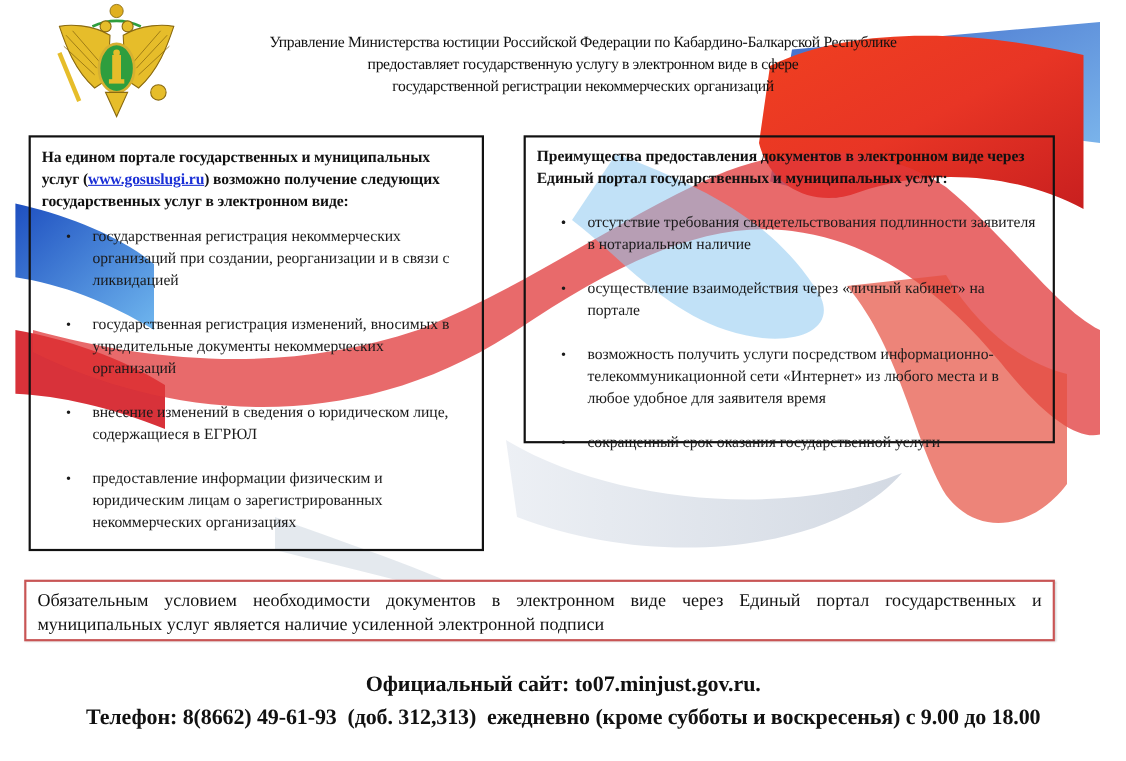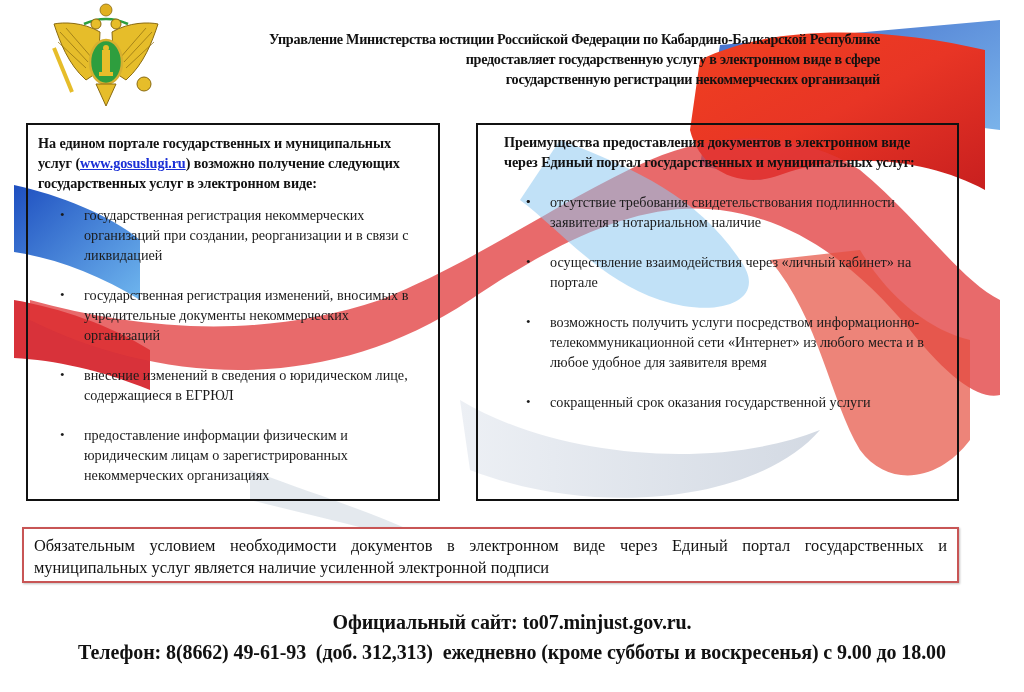--- a/index.html
+++ b/index.html
@@ -6,30 +6,30 @@
   body {
     width: 1024px; height: 692px; position: relative; overflow: hidden;
     background: #ffffff;
     font-family: "Liberation Serif", "DejaVu Serif", serif;
     color: #111;
   }
   .bg { position: absolute; inset: 0; z-index: 0; pointer-events: none; }
   .emblem { position: absolute; left: 48px; top: 2px; width: 116px; height: 106px; z-index: 2; }
   .header {
     position: absolute; left: 180px; top: 29px; width: 700px; z-index: 2;
-    text-align: right; font-weight: bold; font-size: 14.2px; line-height: 20px;
+    text-align: center; font-weight: normal; font-size: 14.2px; line-height: 20px;
     letter-spacing: -0.3px;
   }
   .header div { white-space: nowrap; }
   .box {
     position: absolute; z-index: 2; border: 2.5px solid #111; box-sizing: border-box;
     background: transparent;
   }
   .box-left { left: 26px; top: 123px; width: 414px; height: 378px; padding: 8px 12px 0 10px; }
-  .box-right { left: 476px; top: 123px; width: 483px; height: 378px; padding: 7px 12px 0 26px; }
+  .box-right { left: 476px; top: 123px; width: 483px; height: 280px; padding: 7px 12px 0 10px; }
   .box-title { font-weight: bold; font-size: 14.2px; line-height: 20px; letter-spacing: -0.1px; }
   .box-title a { color: #1a2fd6; text-decoration: underline; }
   ul.items { list-style: none; margin: 0; padding: 0; }
   ul.items li {
     position: relative; padding-left: 46px; font-size: 14.2px; line-height: 20px;
     margin-bottom: 20px; color: #1a1a1a;
   }
   .box-left ul.items { margin-top: 12px; }
   .box-right ul.items { margin-top: 14px; }
   .bullet { position: absolute; left: 22px; top: 0; font-size: 13px; }
@@ -109,21 +109,21 @@
 
   <path d="M48 82 L58 104 L68 82 Z" fill="#e6bd2a" stroke="#8a6a10"></path>
 
   <line x1="6" y1="46" x2="24" y2="90" stroke="#e6bd2a" stroke-width="4"></line>
   <circle cx="96" cy="82" r="7" fill="#e6bd2a" stroke="#8a6a10"></circle>
 </svg>
 
 <div class="header">
   <div>Управление Министерства юстиции Российской Федерации по Кабардино-Балкарской Республике</div>
   <div>предоставляет государственную услугу в электронном виде в сфере</div>
-  <div>государственную регистрации некоммерческих организаций</div>
+  <div>государственной регистрации некоммерческих организаций</div>
 </div>
 
 <div class="box box-left">
   <div class="box-title"><span>На едином портале государственных и муниципальных услуг (</span><a href="#">www.gosuslugi.ru</a><span>) возможно получение следующих государственных услуг в электронном виде:</span></div>
   <ul class="items">
     <li><span class="bullet">•</span><span>государственная регистрация некоммерческих организаций при создании, реорганизации и в связи с ликвидацией</span></li>
     <li><span class="bullet">•</span><span>государственная регистрация изменений, вносимых в учредительные документы некоммерческих организаций</span></li>
     <li><span class="bullet">•</span><span>внесение изменений в сведения о юридическом лице, содержащиеся в ЕГРЮЛ</span></li>
     <li><span class="bullet">•</span><span>предоставление информации физическим и юридическим лицам о зарегистрированных некоммерческих организациях</span></li>
   </ul>

